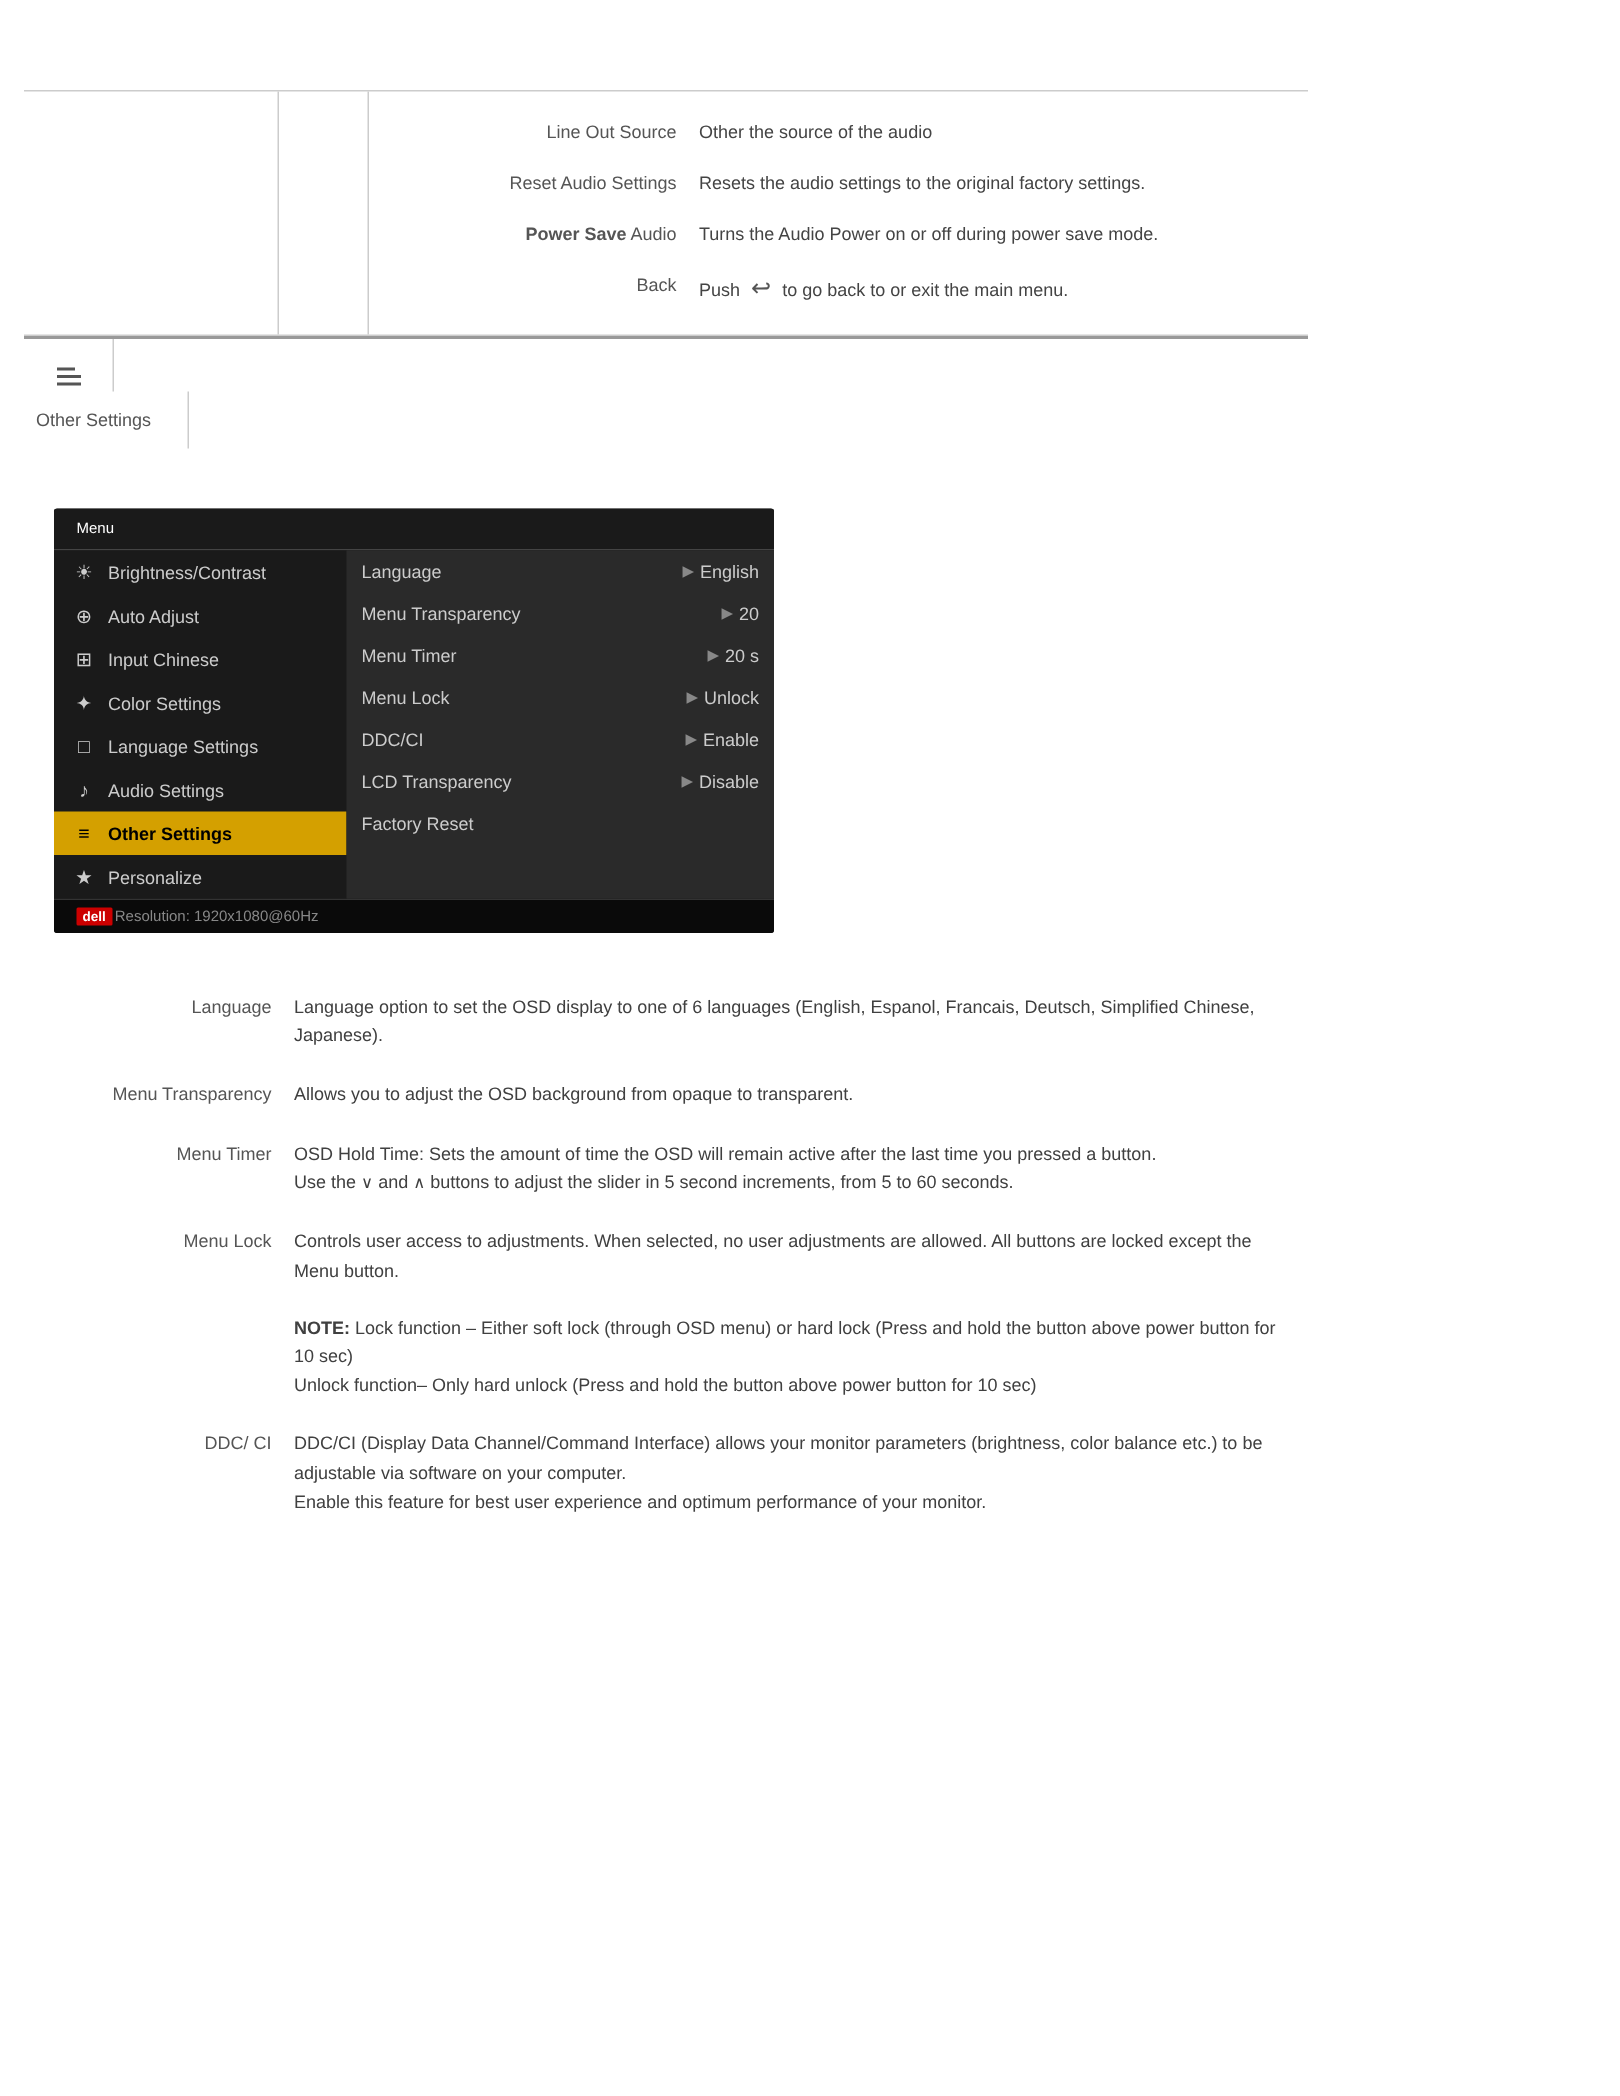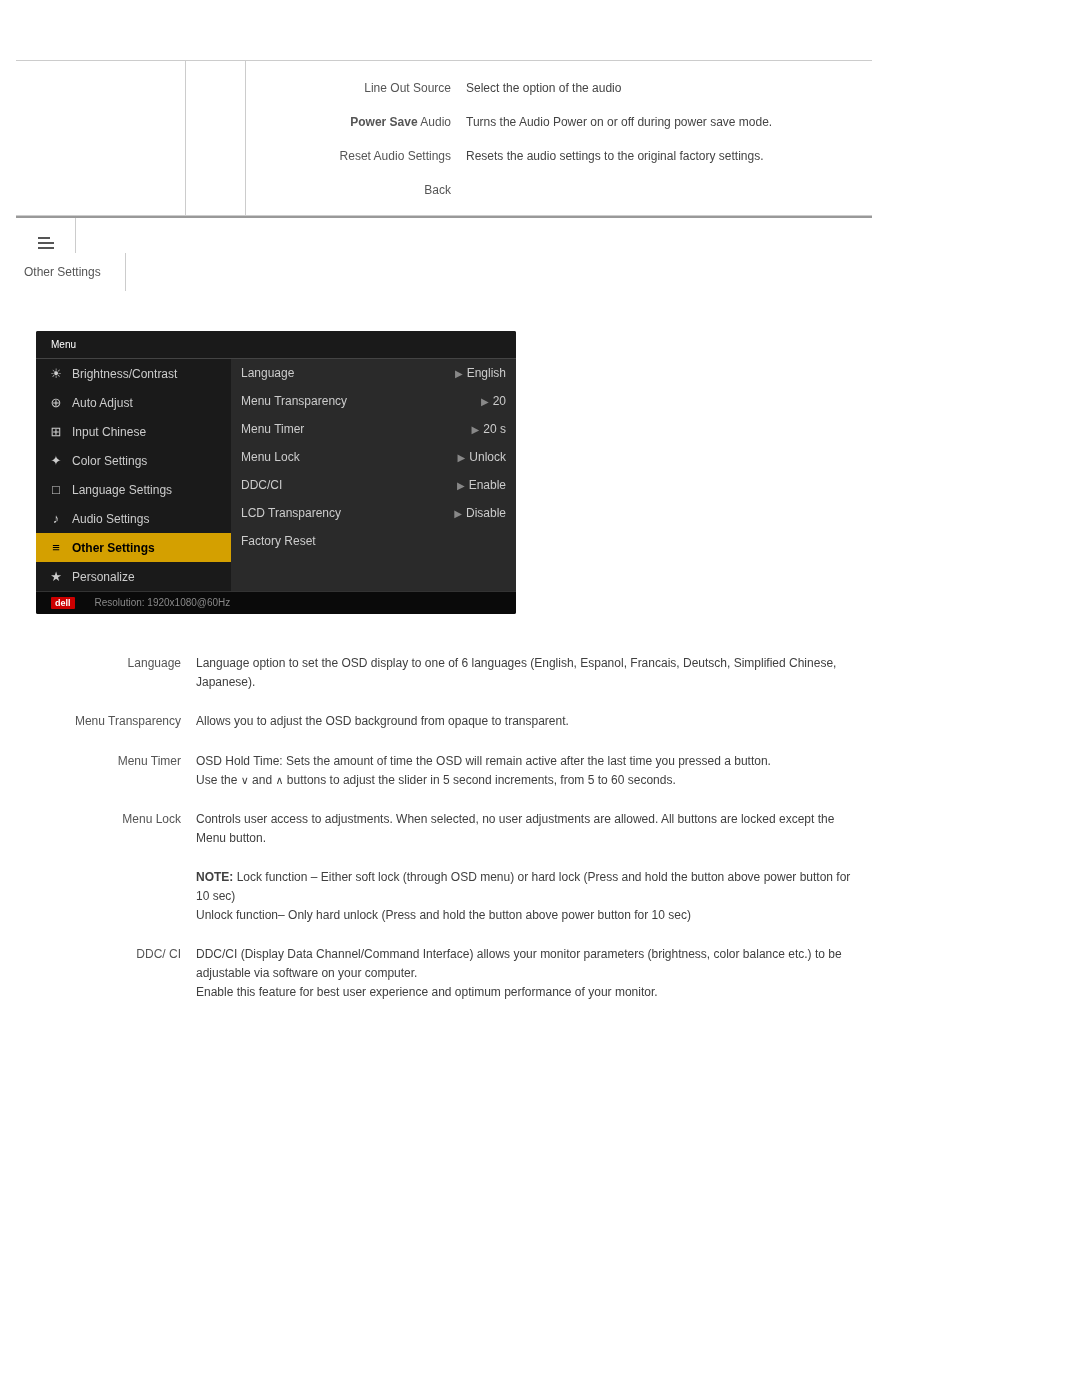--- a/index.html
+++ b/index.html
@@ -191,21 +191,22 @@
 
     .osd-arrow {
       color: #888;
       font-size: 10px;
     }
 
     .osd-footer {
       background: #0a0a0a;
       padding: 5px 15px;
       display: flex;
-      gap: 20px;
+      align-items: center;
+      gap: 2px;
       font-size: 10px;
       color: #888;
       border-top: 1px solid #333;
     }
 
     .osd-footer-logo {
       background: #cc0000;
       color: #fff;
       font-size: 9px;
       font-weight: bold;
@@ -274,37 +275,40 @@
 <div class="page-wrapper">
 
   <div class="top-section">
     <div class="left-col"></div>
     <div class="left-icon-col"></div>
     <div class="right-content">
       <div class="audio-table">
 
         <div class="audio-row">
           <div class="audio-label">Line Out Source</div>
-          <div class="audio-desc">Select the option of the audio</div>
+          <div class="audio-desc">Other the source of the audio</div>
+        </div>
+
+        <div class="audio-row">
+          <div class="audio-label">Reset Audio Settings</div>
+          <div class="audio-desc">Resets the audio settings to the original factory settings.</div>
         </div>
 
         <div class="audio-row">
           <div class="audio-label">
             <strong>Power Save</strong> Audio
           </div>
           <div class="audio-desc">Turns the Audio Power on or off during power save mode.</div>
         </div>
 
         <div class="audio-row">
-          <div class="audio-label">Reset Audio Settings</div>
-          <div class="audio-desc">Resets the audio settings to the original factory settings.</div>
-        </div>
-
-        <div class="audio-row">
           <div class="audio-label">Back</div>
+          <div class="audio-desc">
+            Push <span class="back-arrow">↩</span> to go back to or exit the main menu.
+          </div>
         </div>
 
       </div>
     </div>
   </div>
 
   <div class="main-section">
 
     <div class="main-left-icon">
       <div class="hamburger-icon">

